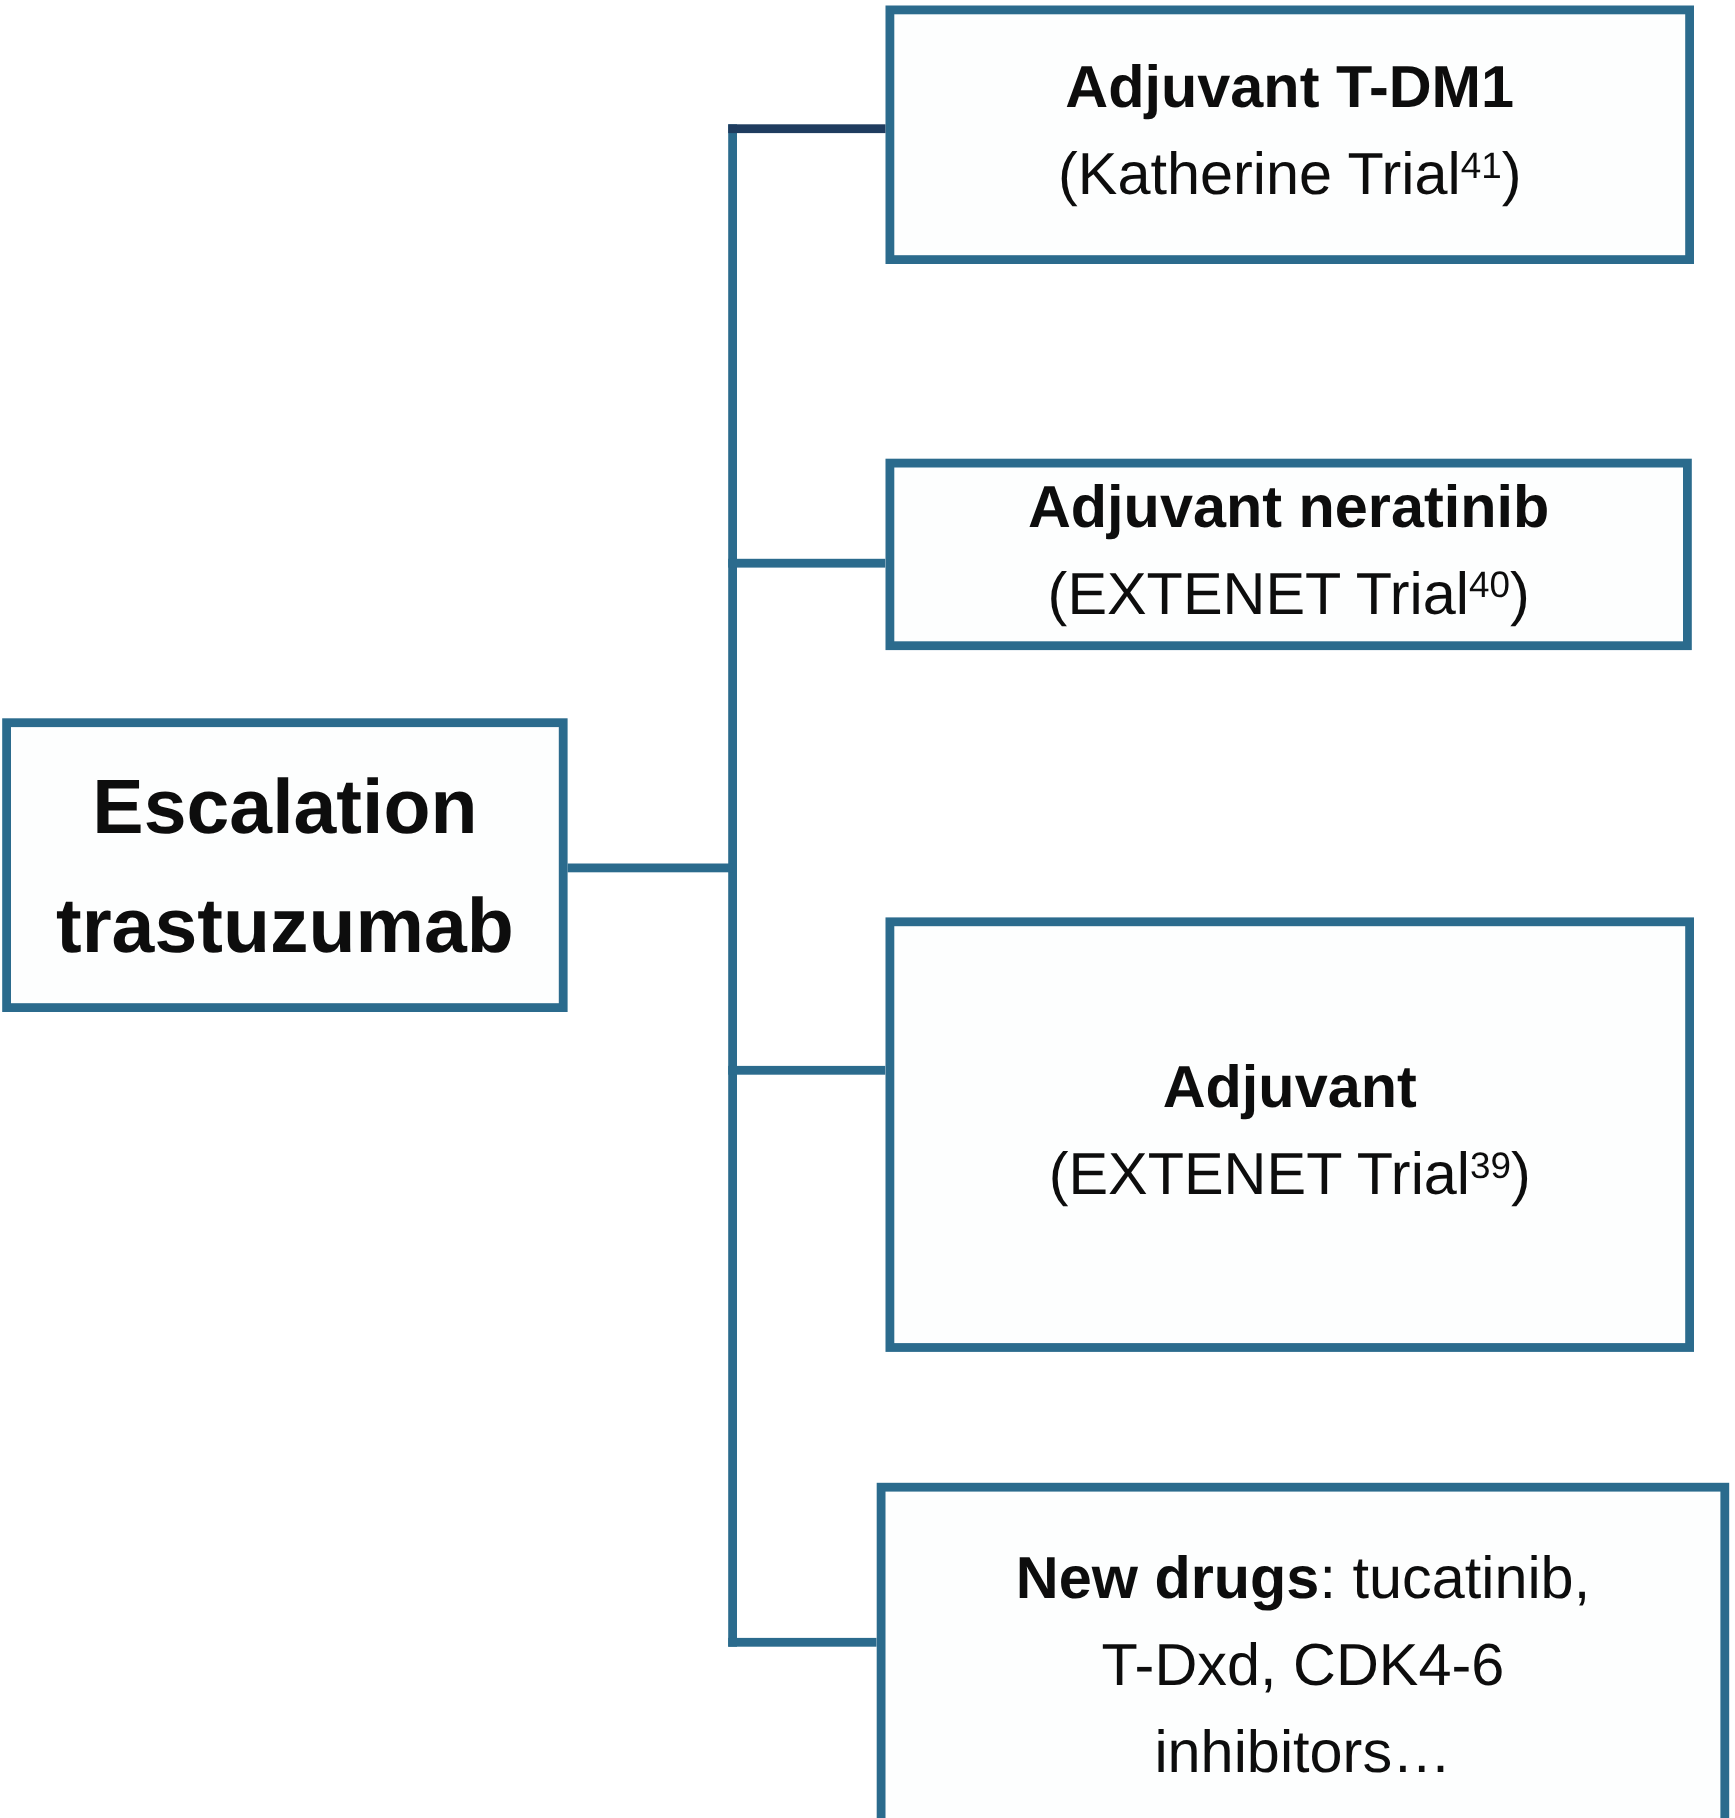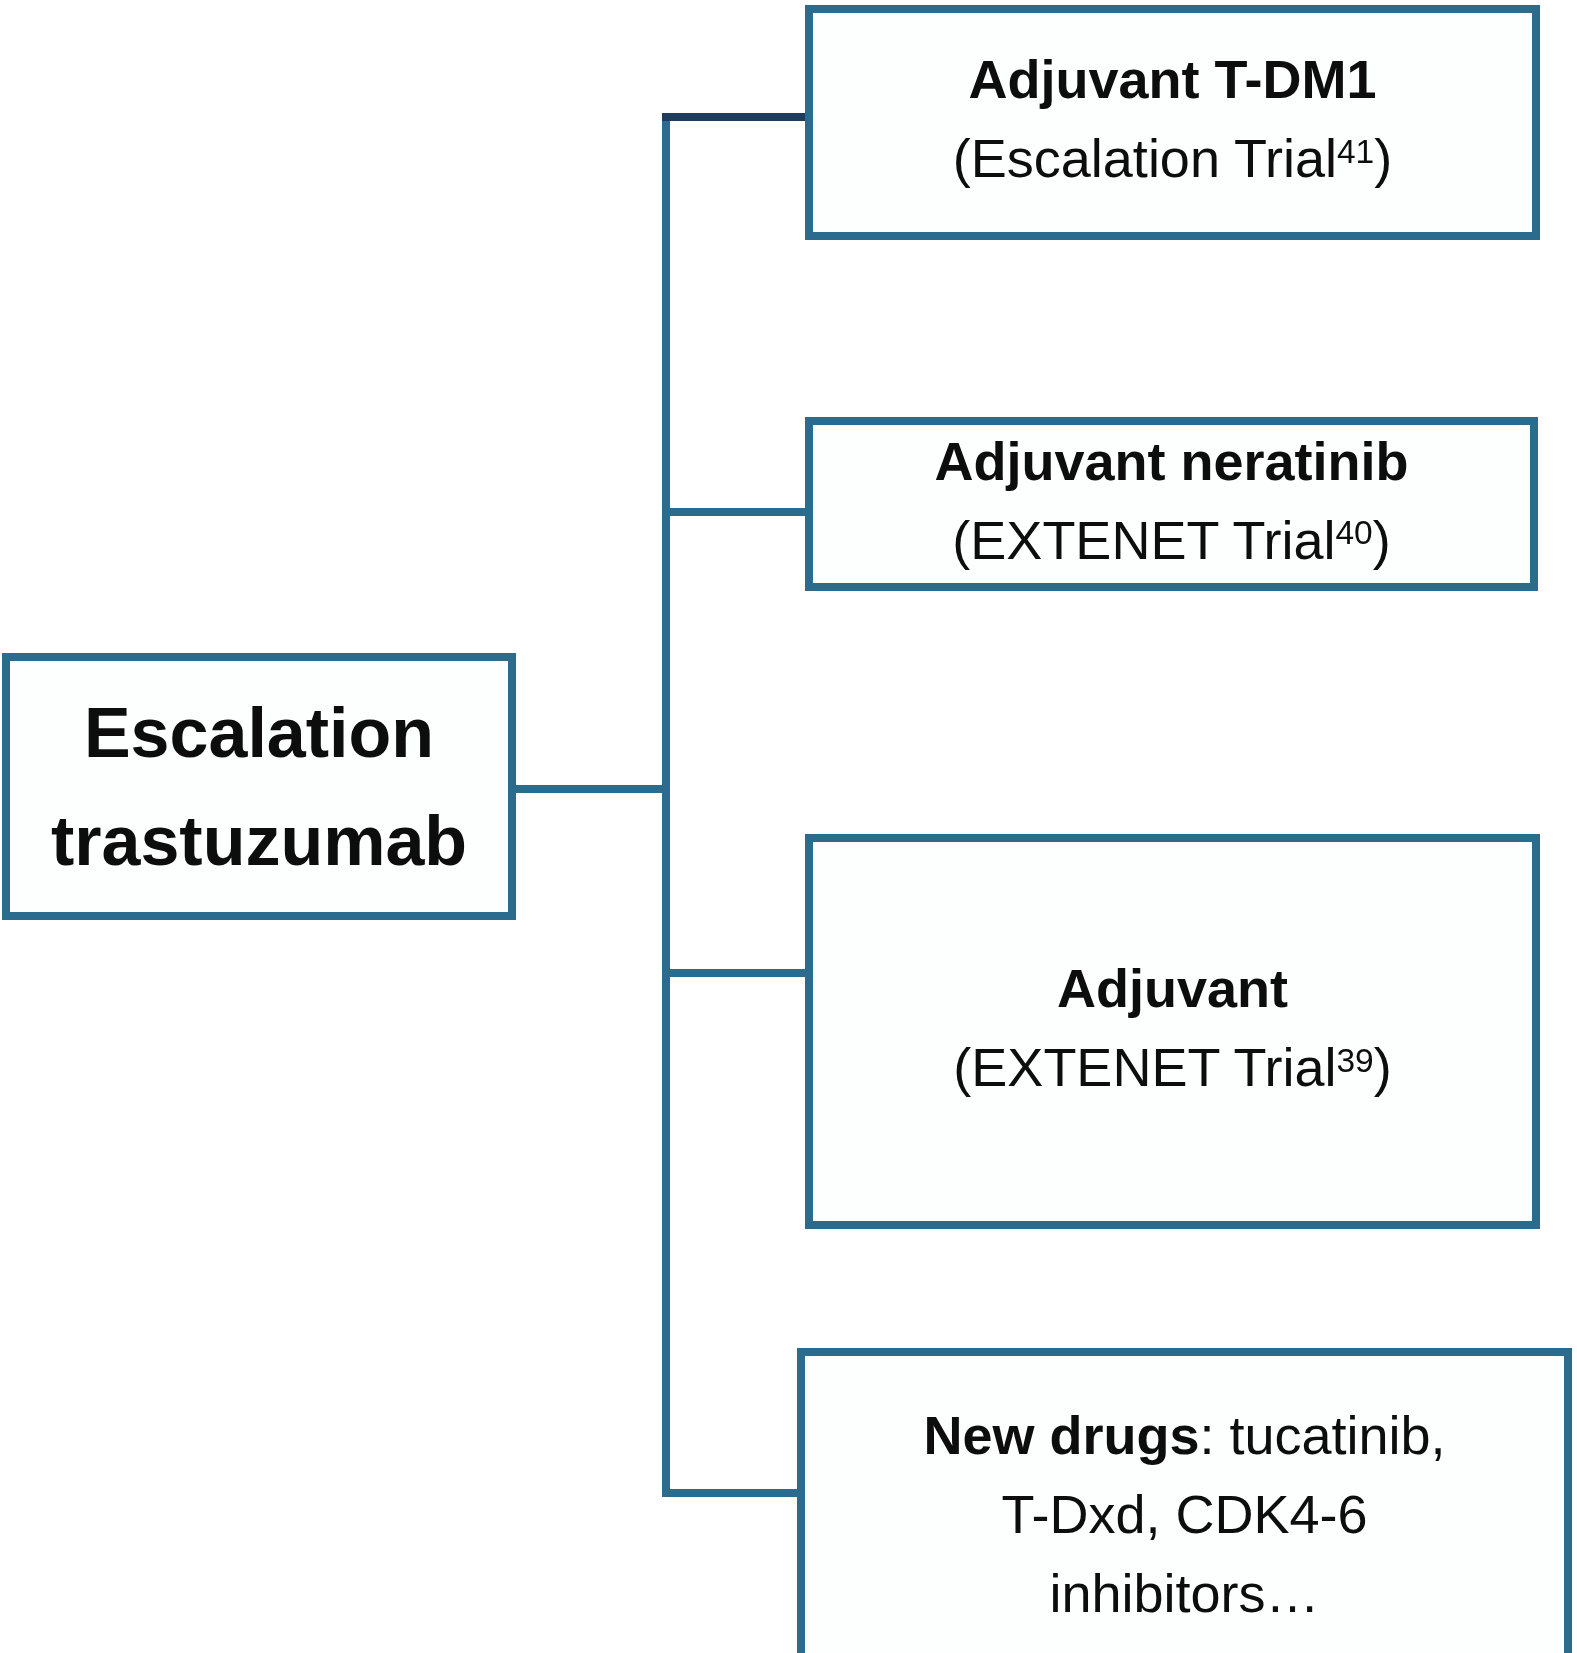--- a/index.html
+++ b/index.html
@@ -74,21 +74,21 @@
   <div class="connector branch-3"></div>
   <div class="connector branch-4"></div>
 
   <div class="node node-root">
     <div class="line">Escalation</div>
     <div class="line">trastuzumab</div>
   </div>
 
   <div class="node node-1">
     <div class="line bold">Adjuvant T-DM1</div>
-    <div class="line"><span>(Escalation Trial</span><span class="sup">41</span><span>)</span></div>
+    <div class="line"><span>(Katherine Trial</span><span class="sup">41</span><span>)</span></div>
   </div>
 
   <div class="node node-2">
     <div class="line bold">Adjuvant neratinib</div>
     <div class="line"><span>(EXTENET Trial</span><span class="sup">40</span><span>)</span></div>
   </div>
 
   <div class="node node-3">
     <div class="line bold">Adjuvant</div>
     <div class="line"><span>(EXTENET Trial</span><span class="sup">39</span><span>)</span></div>

